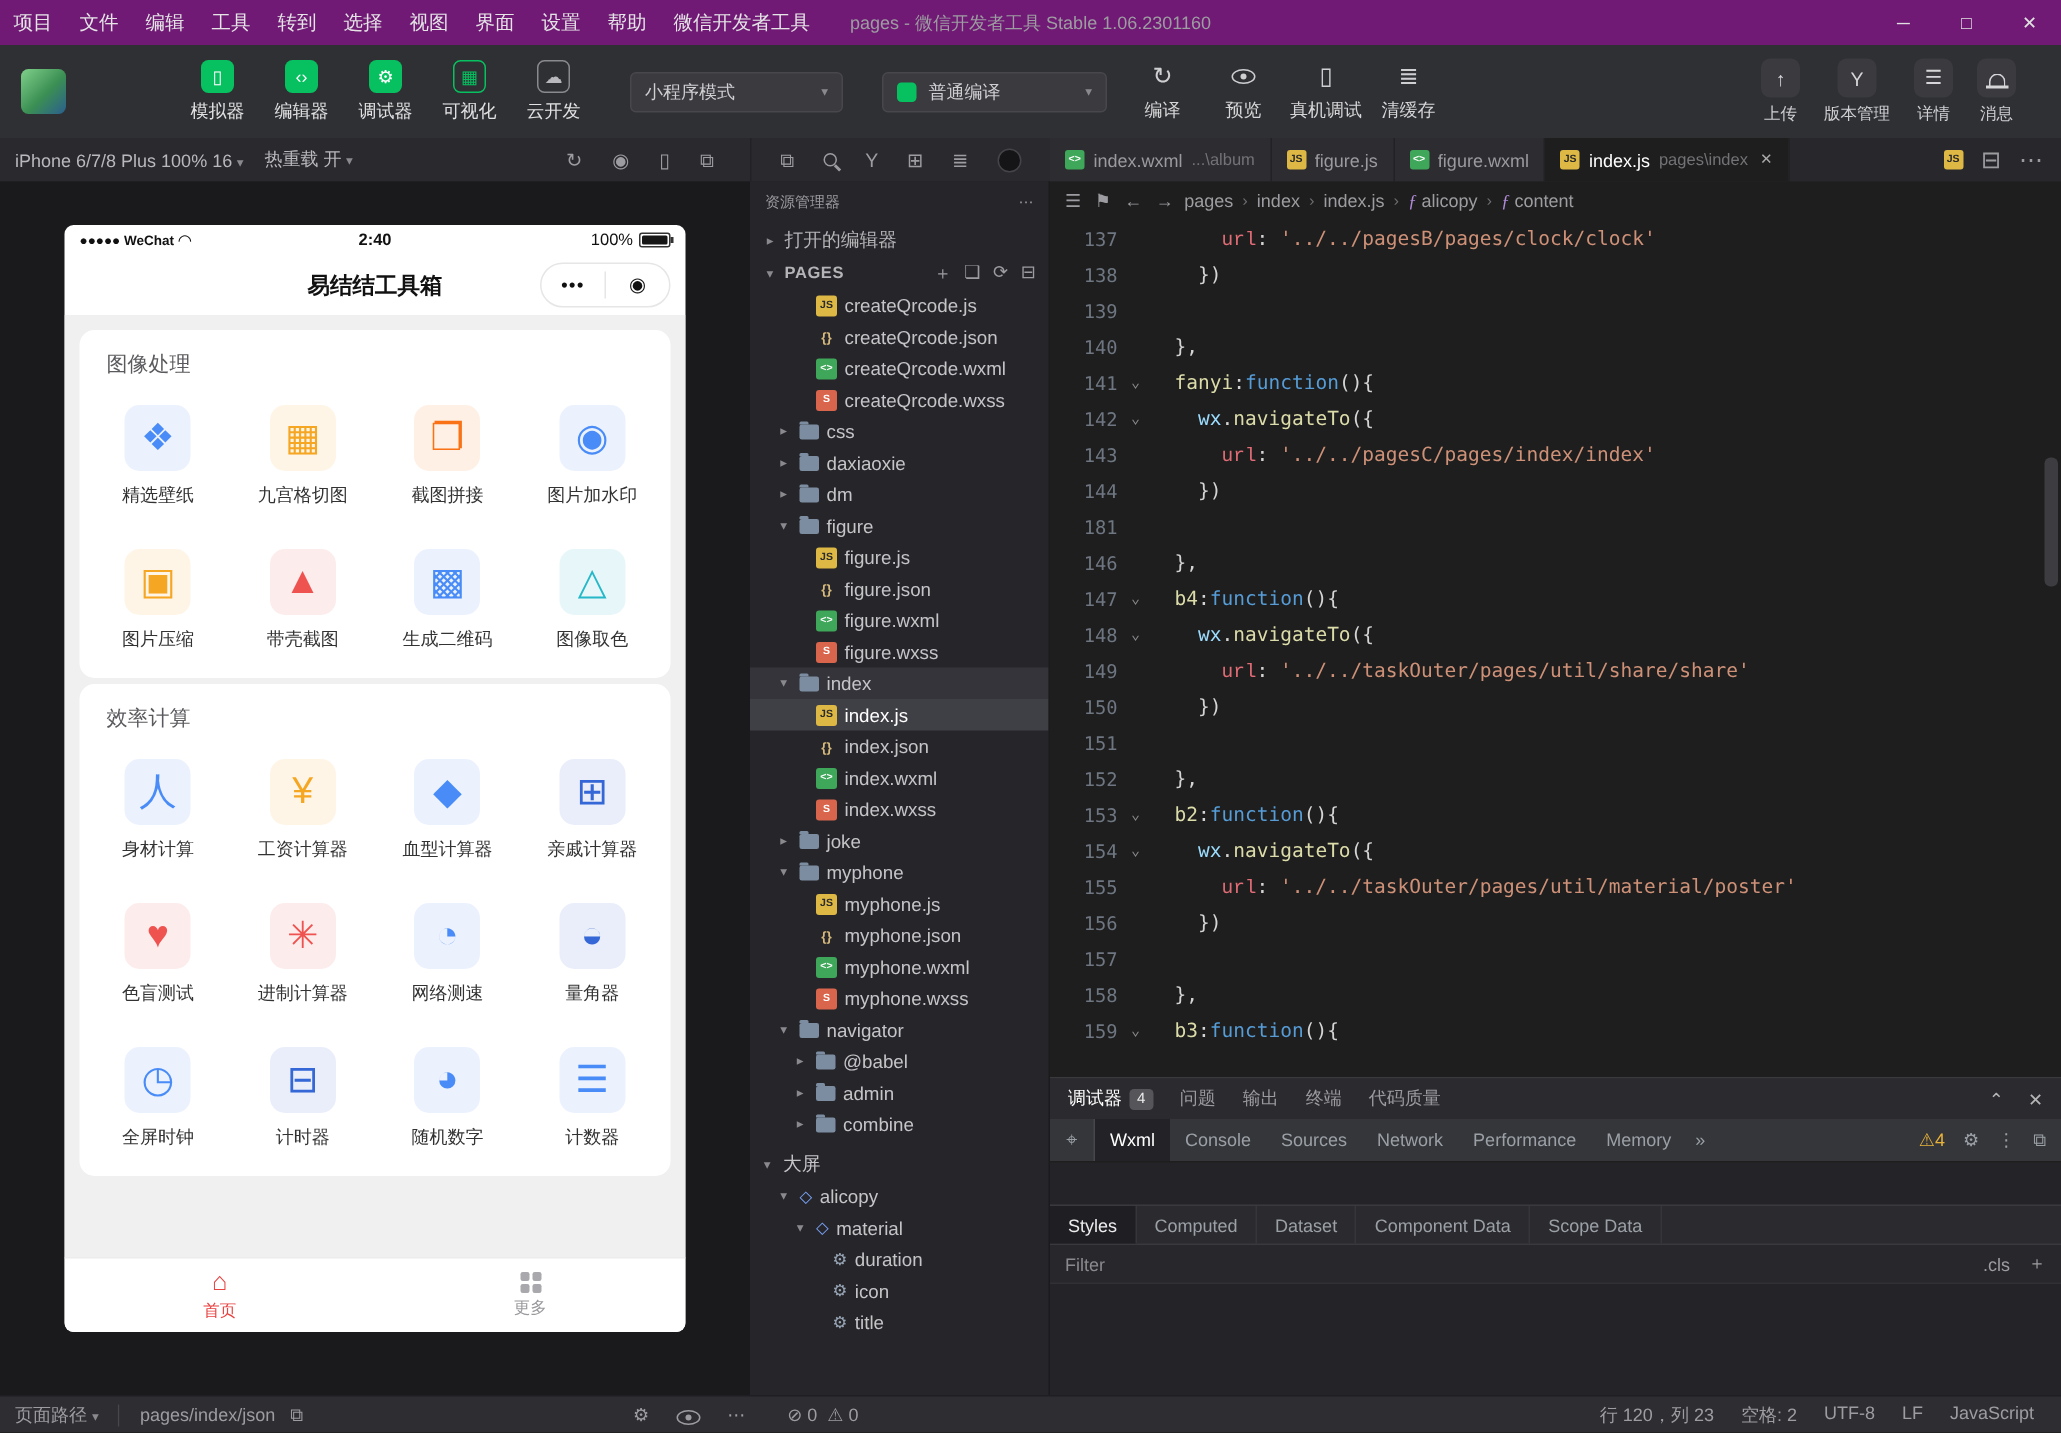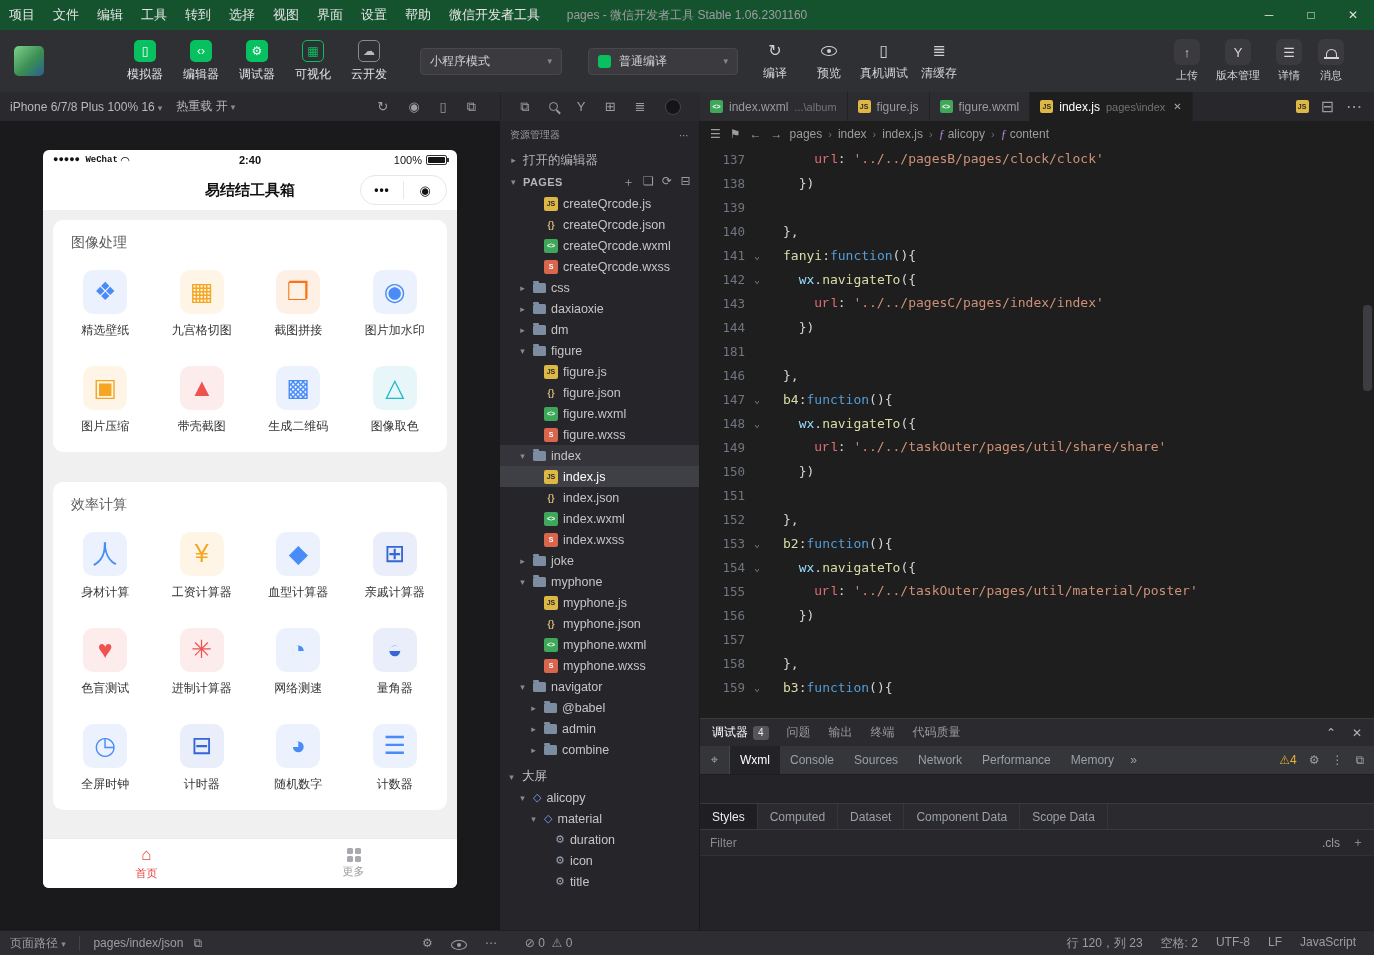--- a/index.html
+++ b/index.html
@@ -1,21 +1,21 @@
 <!DOCTYPE html>
 <html><head>
 <meta charset="utf-8">
 <style>
   * { margin:0; padding:0; box-sizing:border-box; }
   html,body { width:1374px; height:955px; overflow:hidden; background:#1e1e1e;
     font-family:"Liberation Sans","DejaVu Sans",sans-serif; }
   .app { width:1374px; height:955px; display:flex; flex-direction:column; color:#cfcfd2; }
 
   
-  .titlebar { height:30px; background:#14532d; display:flex; align-items:center; font-size:13px; position:relative; flex:none;justify-content:center; }
+  .titlebar { height:30px; background:#701a75; display:flex; align-items:center; font-size:13px; position:relative; flex:none;justify-content:center; }
   .menus { display:flex; align-items:center; height:100%; }
   .menu-item { padding:0 9px; height:100%; display:flex; align-items:center; color:#e4e4e6; cursor:default; }
   .win-title { position:absolute; left:50%; transform:translateX(-50%); color:#9d9da1; font-size:12px; }
   .win-controls { margin-left:auto; display:flex; align-items:center; height:100%; }
   .win-controls span { width:42px; height:100%; display:flex; align-items:center; justify-content:center; color:#e0e0e0; font-size:12px; }
 
   
   .toolbar { height:62px; background:#2f3033; display:flex; align-items:center; padding:0 14px; flex:none; }
   .avatar { width:30px; height:30px; border-radius:5px; background:linear-gradient(135deg,#7fd08a 0%,#3b8f53 55%,#2b5e8f 100%); flex:none; }
   .tools { display:flex; margin-left:78px; gap:10px; }
@@ -61,21 +61,21 @@
   .p-status .right { margin-left:auto; display:flex; align-items:center; gap:4px; }
   .i-battery { width:21px; height:10px; border:1px solid #333; border-radius:2px; position:relative; display:inline-block; }
   .i-battery::before { content:""; position:absolute; inset:1px; background:#161616; border-radius:1px; }
   .i-battery::after { content:""; position:absolute; right:-3px; top:2px; width:2px; height:4px; background:#333; }
   .p-nav { height:40px; position:relative; display:flex; align-items:center; justify-content:center; font-size:15px; color:#111; font-weight:bold; }
   .capsule { position:absolute; right:10px; top:5px; width:87px; height:30px; border:1px solid #e6e6e6; border-radius:15px; background:#fff; display:flex; align-items:center; }
   .capsule .dots { flex:1; text-align:center; color:#111; font-size:12px; letter-spacing:1px; }
   .capsule .sep { width:1px; height:18px; background:#e6e6e6; }
   .capsule .target { flex:1; text-align:center; color:#111; font-size:13px; }
   .p-content { flex:1; background:#f0f0f1; padding:10px; overflow:hidden; }
-  .sim-card { background:#fff; border-radius:10px; padding:14px 4px 4px; margin-bottom:30px; }
+  .sim-card { background:#fff; border-radius:10px; padding:14px 4px 4px; margin-bottom:4px; }
   .sim-card-title { font-size:14px; color:#5a5a5e; margin:0 0 4px 14px; }
   .sim-grid { display:grid; grid-template-columns:repeat(4,1fr); }
   .sim-cell { height:96px; display:flex; flex-direction:column; align-items:center; justify-content:center; gap:8px; }
   .sim-ic { width:44px; height:44px; border-radius:10px; display:flex; align-items:center; justify-content:center; font-size:25px; }
   .sim-label { font-size:12px; color:#333; }
   .p-tabbar { height:50px; border-top:1px solid #ececec; background:#fff; display:flex; }
   .p-tab { flex:1; display:flex; flex-direction:column; align-items:center; justify-content:center; gap:2px; font-size:11px; color:#9a9a9e; }
   .p-tab .tic { font-size:17px; line-height:18px; }
   .p-tab.active { color:#e64340; }
 
@@ -303,21 +303,21 @@
           <span>⋯</span>
         </div>
       </div>
   </div>
 
   <div class="main">
 
     <div class="simulator">
       <div class="phone">
         <div class="p-status" style="position:relative;">
-          <span style="font-size:9px;font-family:Liberation Mono, monospace;">●●●●● WeChat</span>
+          <span style="font-size:9px;">●●●●● WeChat</span>
           <span style="margin-left:3px;">◠</span>
           <span class="mid">2:40</span>
           <span class="right">
             <span style="font-weight:normal;">100%</span>
             <span class="i-battery"></span>
           </span>
         </div>
         <div class="p-nav">
           <span>易结结工具箱</span>
           <div class="capsule">

